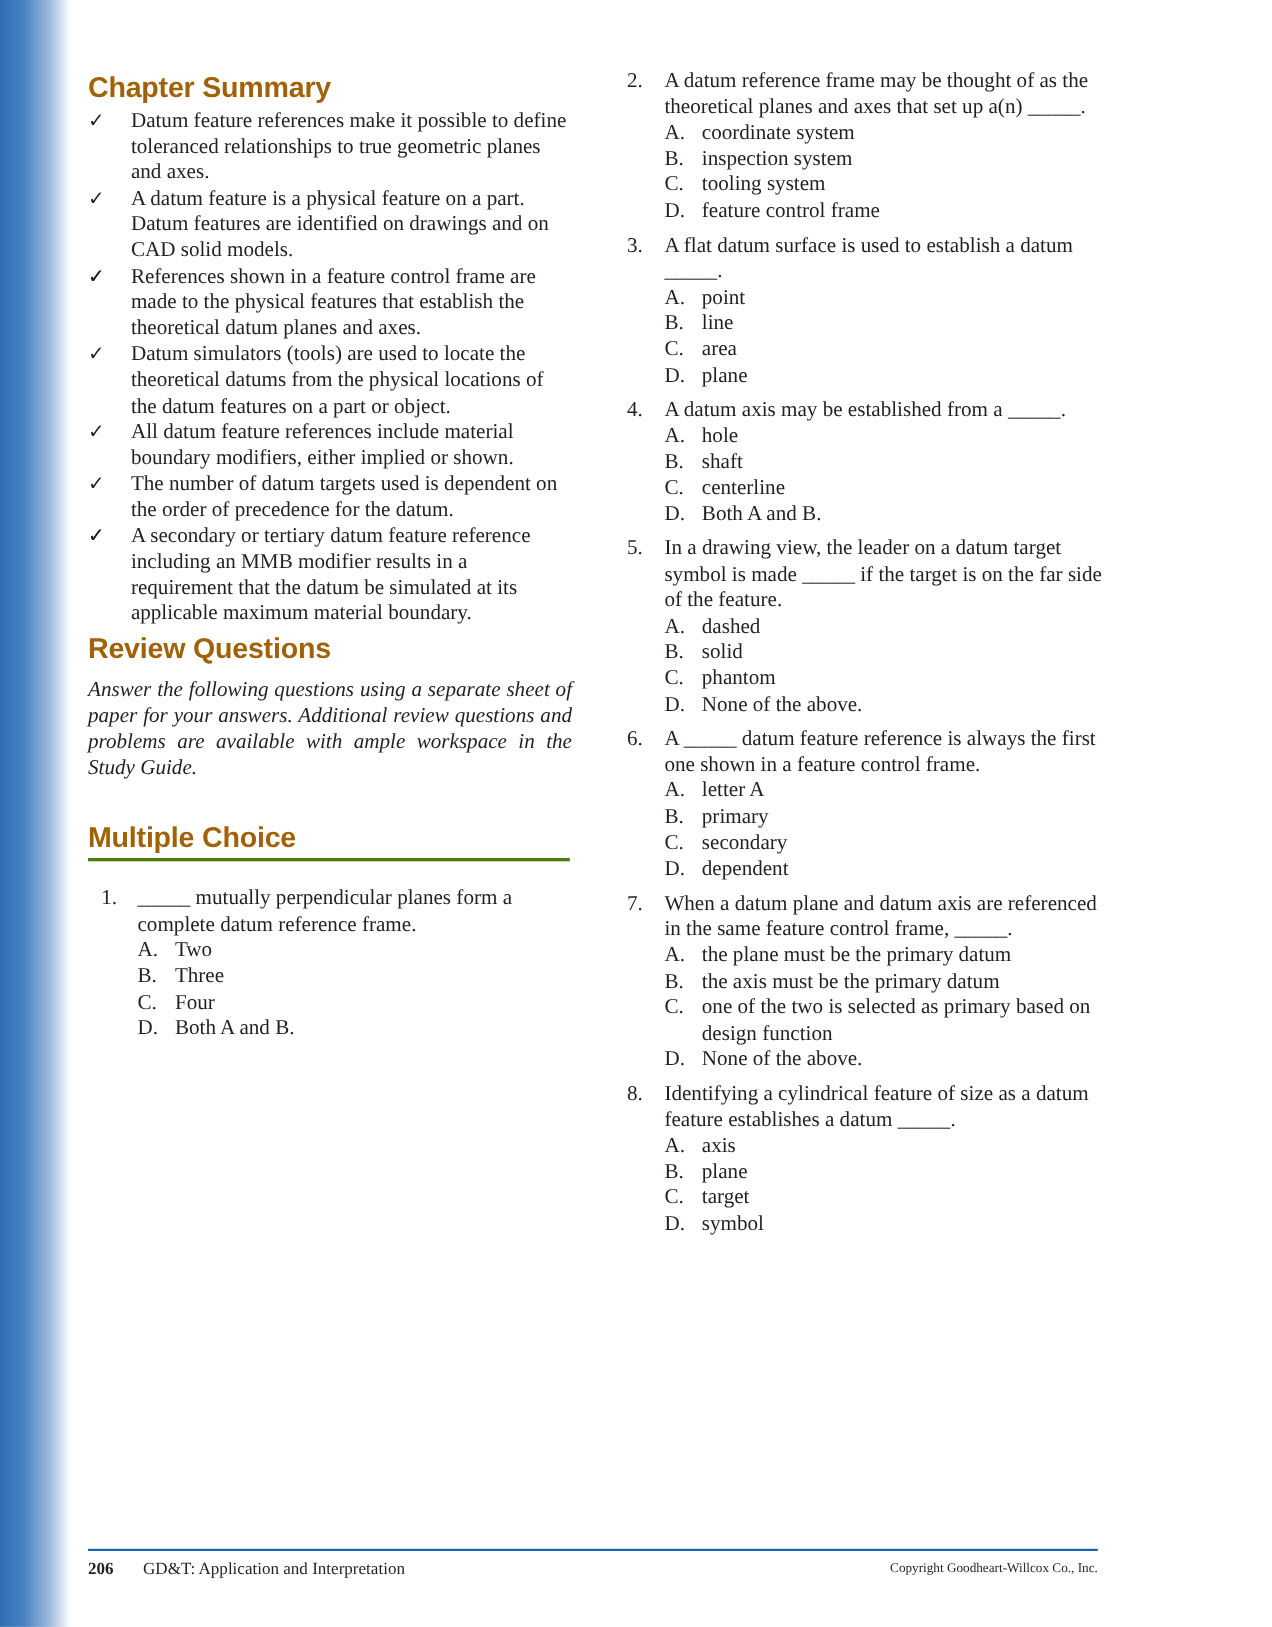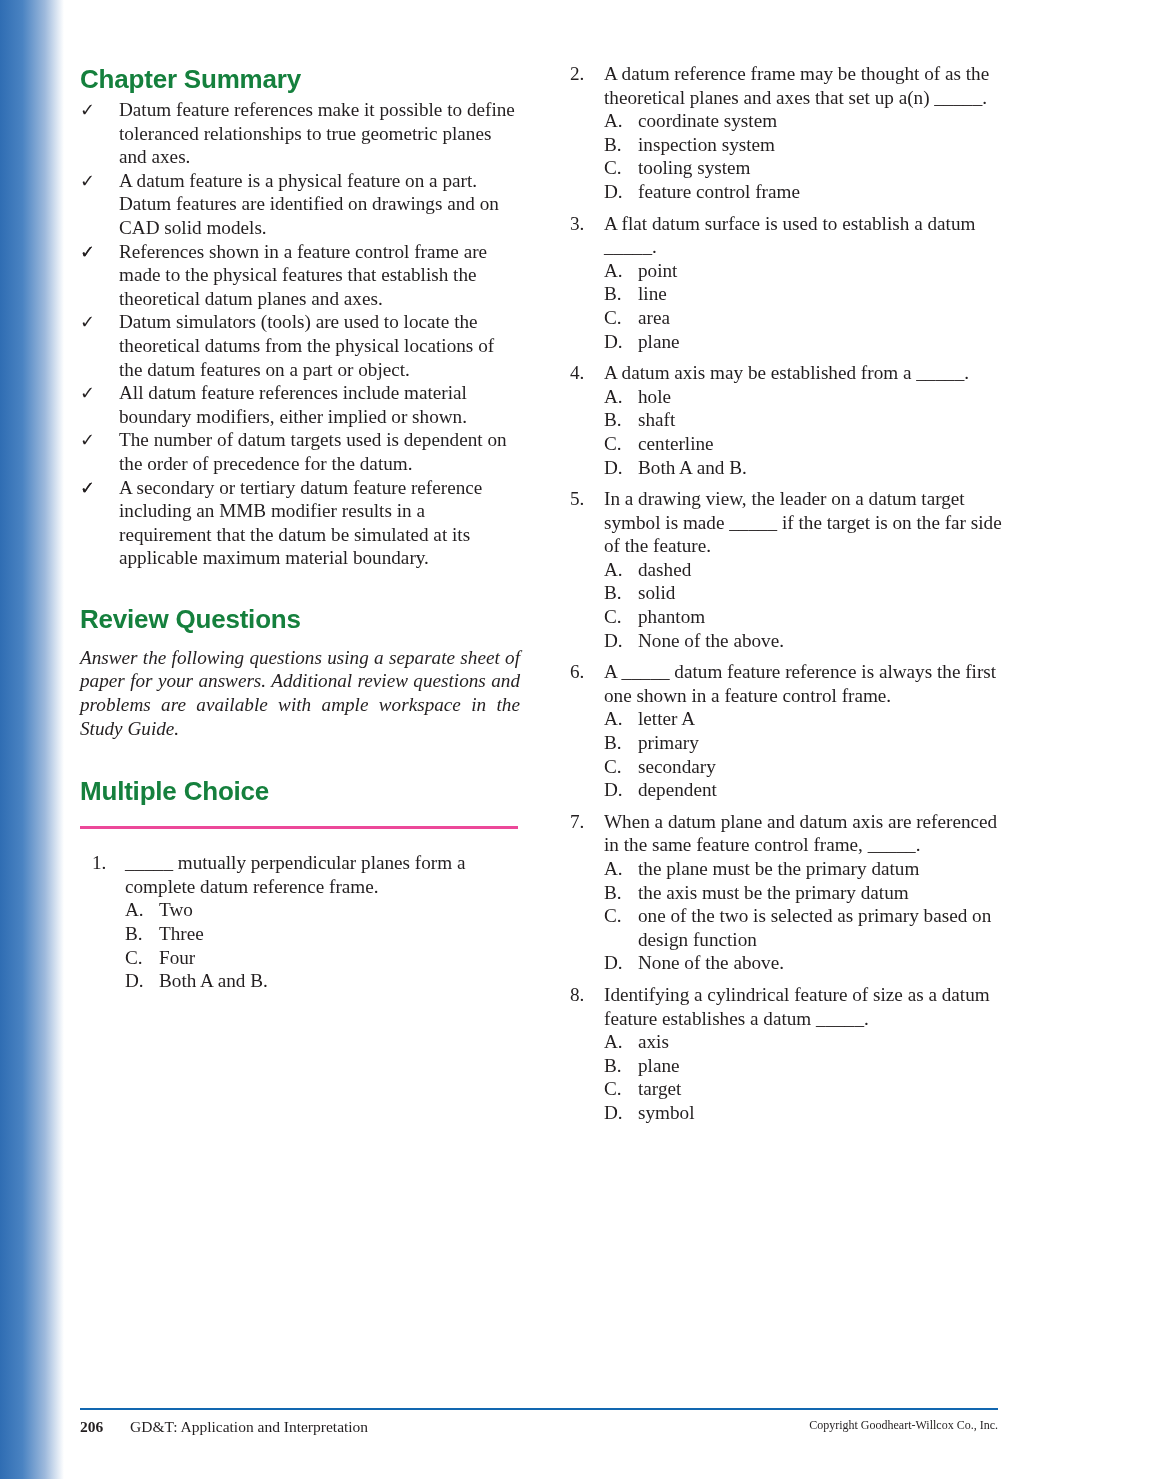--- a/index.html
+++ b/index.html
@@ -2,28 +2,28 @@
 <html><head>
 <meta charset="utf-8">
 <style>
   html, body { margin:0; padding:0; }
   body { width:1156px; height:1479px; background:#ffffff; position:relative; overflow:hidden;
          font-family:"Liberation Serif", "DejaVu Serif", serif; color:#231f20; }
   .edge { position:absolute; left:0; top:0; width:64px; height:1479px;
           background:linear-gradient(to right, #2f6db3 0%, #4a83c2 35%, #9db9dc 70%, #ffffff 100%); }
   .col-left { position:absolute; left:80px; top:60px; width:440px; }
   .col-right { position:absolute; left:570px; top:62px; width:440px; }
-  h2 { font-family:"Liberation Sans", "DejaVu Sans", sans-serif; font-weight:bold; color:#15803d;
+  h2 { font-family:"Liberation Sans", "DejaVu Sans", sans-serif; font-weight:bold; color:#a16207;
        font-size:26px; margin:0; line-height:38px; letter-spacing:-0.2px; }
   .summary { list-style:none; margin:0; padding:0; }
   .summary li { position:relative; padding-left:39px; font-size:19.2px; line-height:23.6px; }
   .summary .check { position:absolute; left:0; top:0; font-family:"DejaVu Sans", sans-serif; font-size:18px; }
-  .review-heading { margin-top:30px; }
+  .review-heading { }
   .intro { font-style:italic; font-size:19.2px; line-height:23.6px; text-align:justify; margin:8px 0 16px 0; }
-  .mc-heading { margin-top:32px; border-bottom:3px solid #ec4899; padding-bottom:16px; width:438px; }
+  .mc-heading { margin-top:32px; border-bottom:3px solid #4d7c0f; padding-bottom:0; width:438px; }
   .q { position:relative; padding-left:34px; font-size:19.2px; line-height:23.6px; margin-bottom:8px; }
   .q .num { position:absolute; left:0; top:0; }
   .opts { margin:0; padding:0; list-style:none; }
   .opts li { position:relative; padding-left:34px; }
   .opts .letter { position:absolute; left:0; top:0; }
   .q1 { margin-top:22px; padding-left:45px; }
   .q1 .num { left:12px; }
   .footer-rule { position:absolute; left:80px; top:1408px; width:918px; height:2px; background:#1267b0; }
   .footer { position:absolute; left:80px; top:1418px; width:918px; height:22px;
             font-family:Liberation Serif, serif; }

